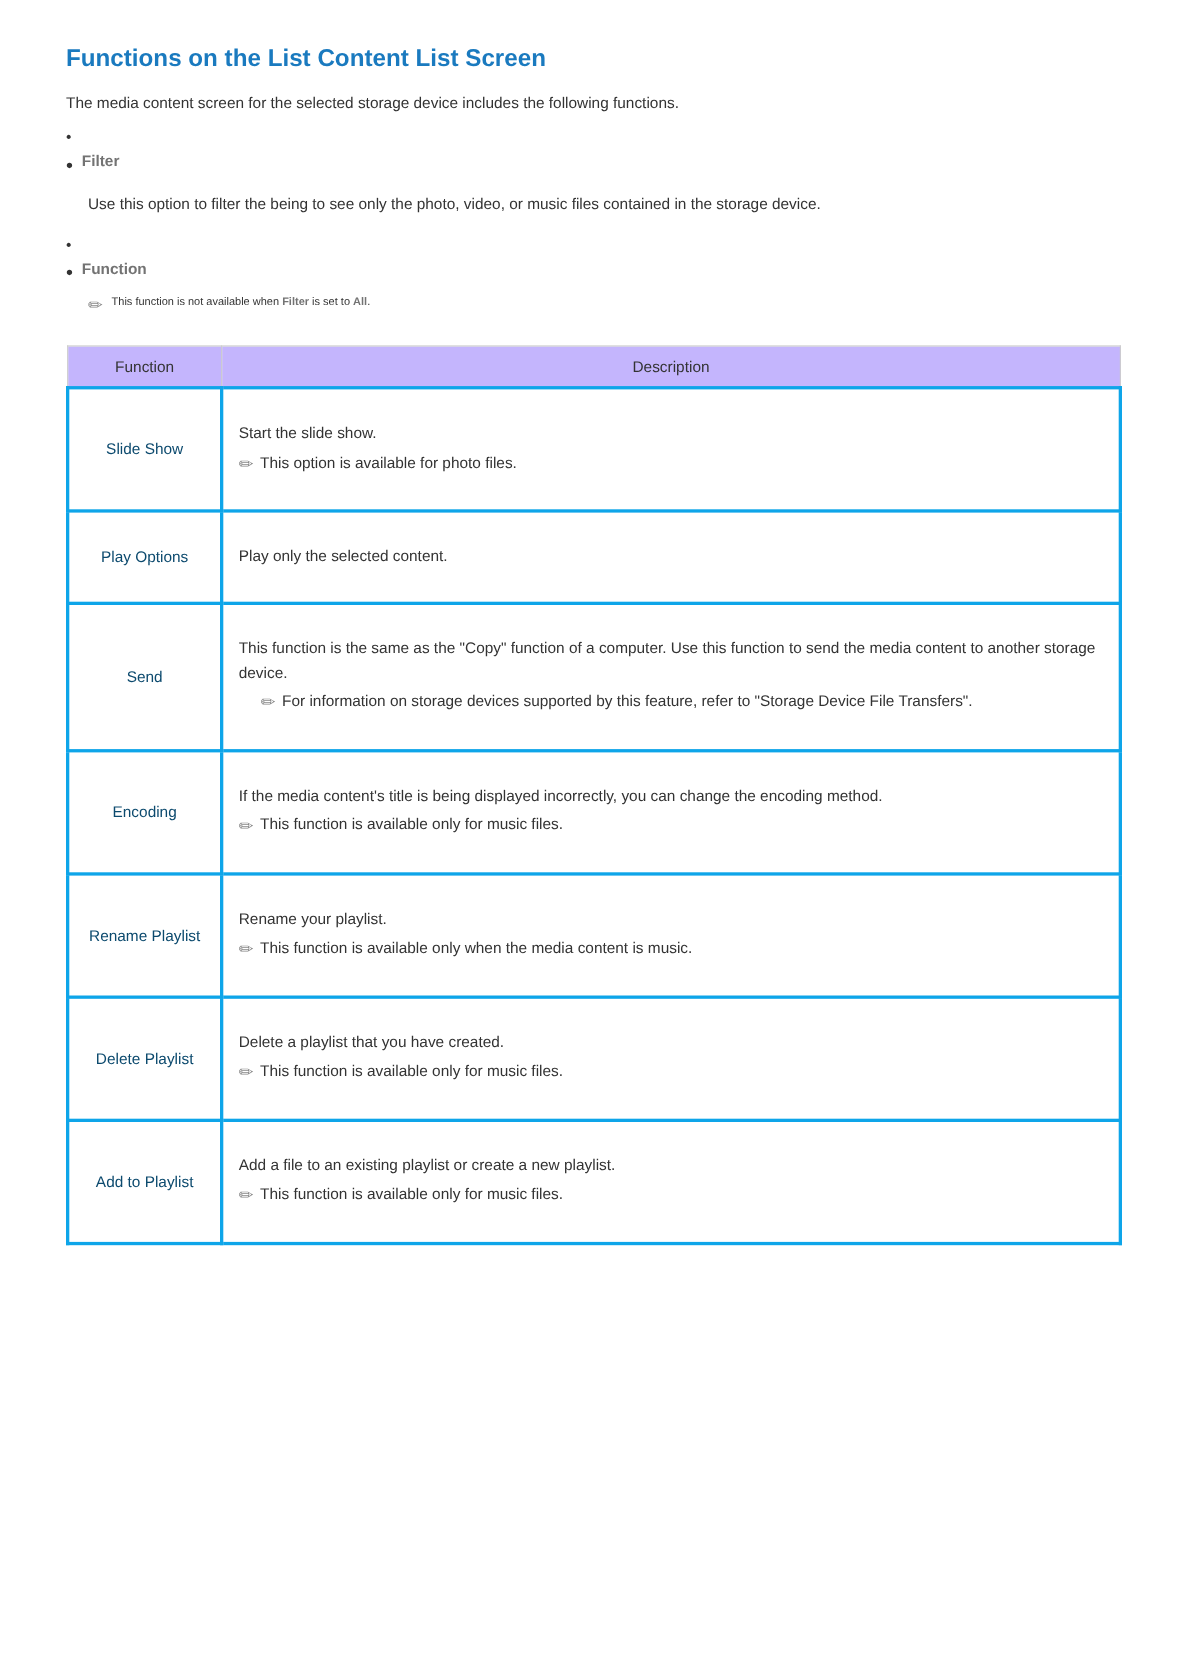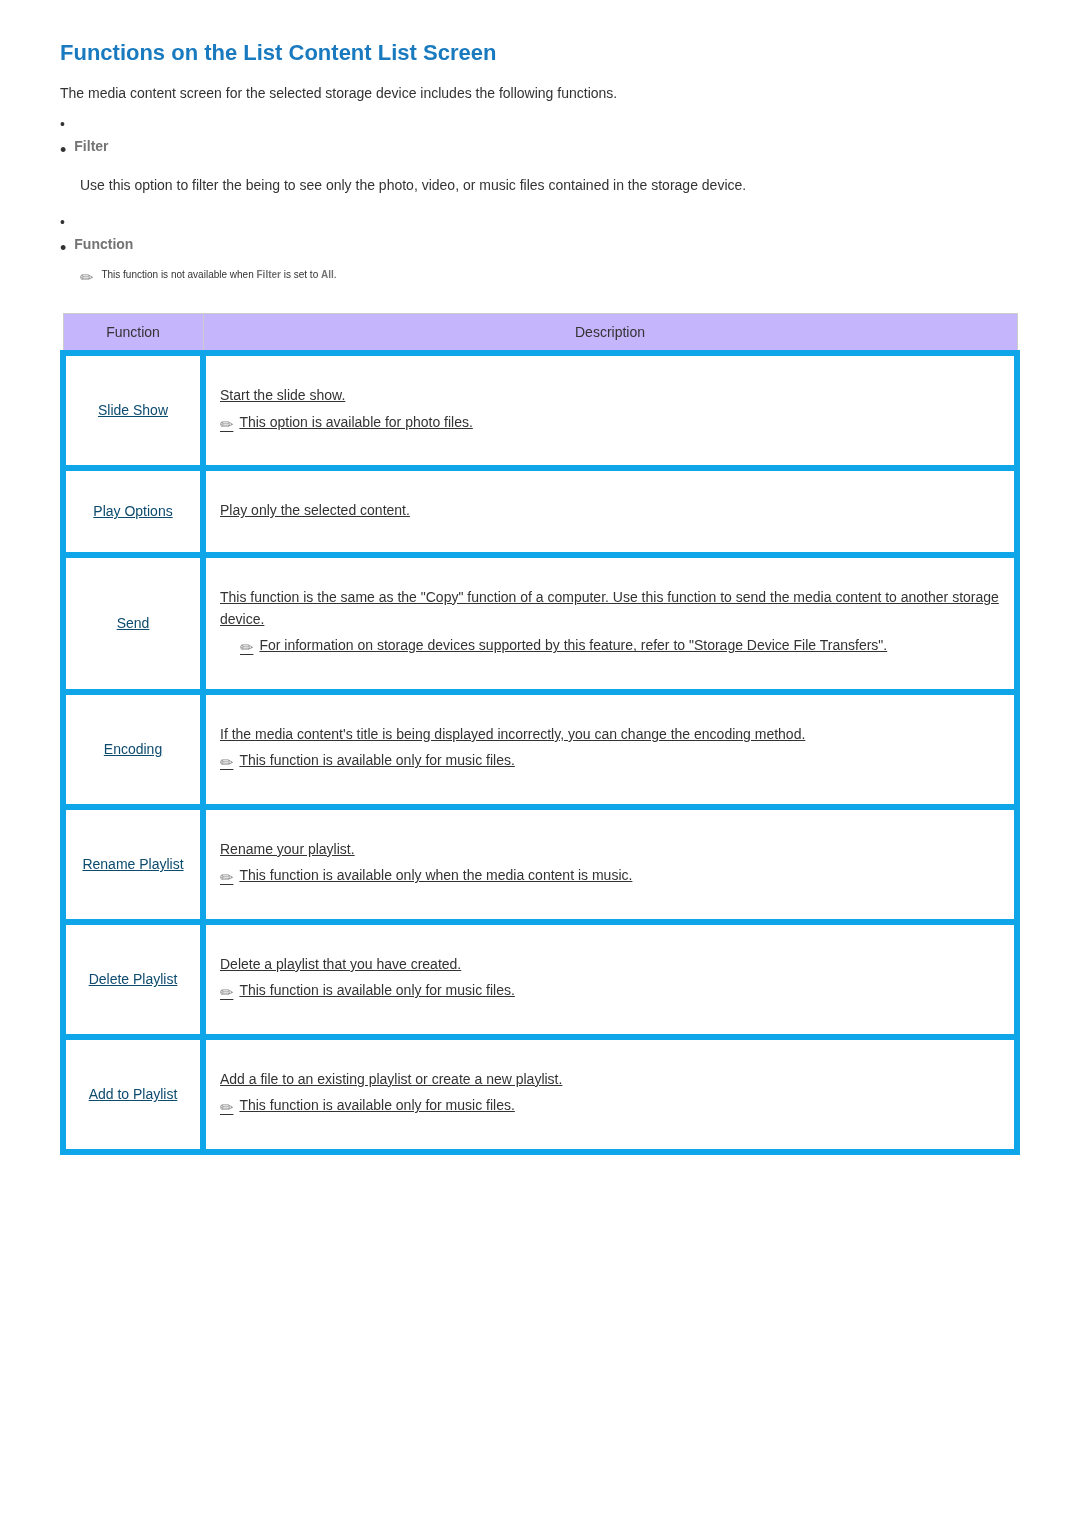--- a/index.html
+++ b/index.html
@@ -101,25 +101,24 @@
     table.functions-table th {
       background-color: #c4b5fd;
       border: 1px solid #cccccc;
       padding: 10px 14px;
       font-weight: normal;
       text-align: center;
       font-size: 14px;
     }
 
     table.functions-table td {
-      border: 6px solid #0ea5e9;
+      border: 3px solid #0ea5e9;
       padding: 28px 14px;
       vertical-align: top;
       line-height: 1.6;
-      text-decoration: underline;
     }
 
     table.functions-table td.func-name {
       color: #0c4a6e;
       font-weight: normal;
       width: 140px;
       text-align: center;
       vertical-align: middle;
     }
 

